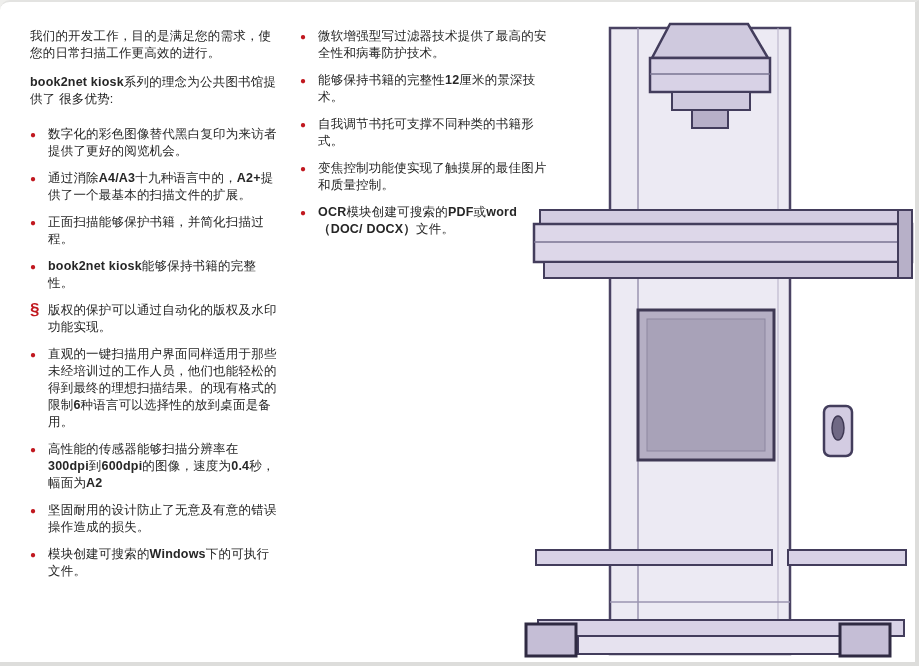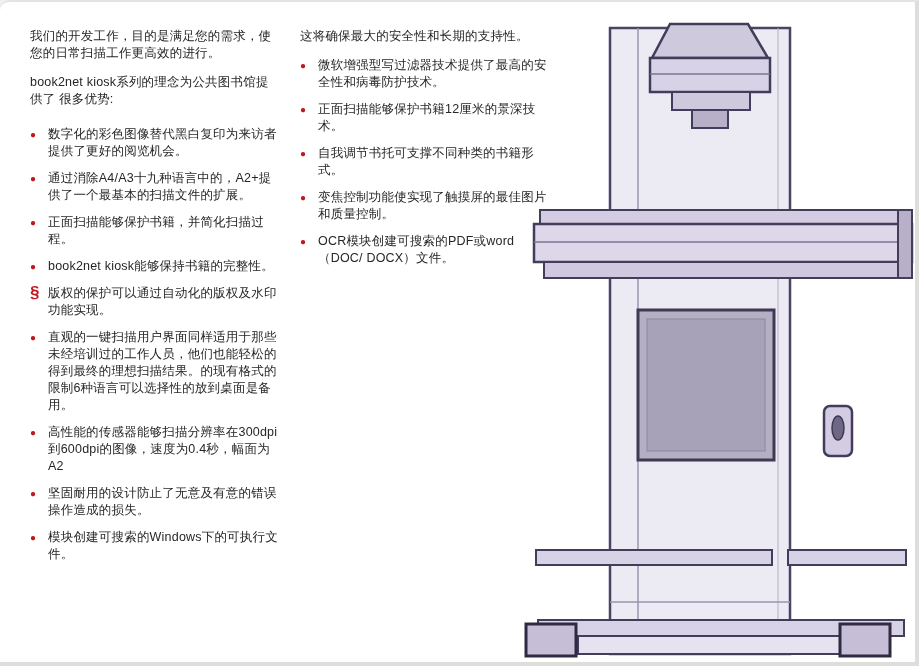--- a/index.html
+++ b/index.html
@@ -14,21 +14,21 @@
   .col-left { left:30px; width:248px; }
   .col-mid  { left:300px; width:254px; }
   .para { margin-bottom:12px; }
   .lead { margin-bottom:14px; }
   .bullets { display:flex; flex-direction:column; gap:10px; }
   .col-left .bullets { margin-top:18px; }
   .bullet { display:flex; align-items:flex-start; }
   .marker { color:#c1181f; flex:0 0 18px; width:18px; font-size:10px; line-height:17px; }
   .marker.sect { font-size:17px; font-weight:bold; line-height:15px; }
   .btext { flex:1; }
-  .b { font-weight:normal; }
+  .b { font-weight:bold; }
   .illu { position:absolute; left:520px; top:12px; }
 </style>
 </head>
 <body>
 
 <div class="page">
 
   <div class="col col-left">
     <div class="para"><span>我们的开发工作，目的是满足您的需求，使您的日常扫描工作更高效的进行。</span></div>
     <div class="lead"><span class="b">book2net kiosk</span><span>系列的理念为公共图书馆提供了 很多优势:</span></div>
@@ -66,29 +66,28 @@
         <div class="btext"><span>坚固耐用的设计防止了无意及有意的错误操作造成的损失。</span></div>
       </div>
       <div class="bullet">
         <span class="marker">●</span>
         <div class="btext"><span>模块创建可搜索的</span><span class="b">Windows</span><span>下的可执行文件。</span></div>
       </div>
     </div>
   </div>
 
   <div class="col col-mid">
-    <div class="para"><span>这将确保最大的安全性和长期的支持性。</span></div>
     <div class="bullets">
       <div class="bullet">
         <span class="marker">●</span>
         <div class="btext"><span>微软增强型写过滤器技术提供了最高的安全性和病毒防护技术。</span></div>
       </div>
       <div class="bullet">
         <span class="marker">●</span>
-        <div class="btext"><span>正面扫描能够保护书籍</span><span class="b">12</span><span>厘米的景深技术。</span></div>
+        <div class="btext"><span>能够保持书籍的完整性</span><span class="b">12</span><span>厘米的景深技术。</span></div>
       </div>
       <div class="bullet">
         <span class="marker">●</span>
         <div class="btext"><span>自我调节书托可支撑不同种类的书籍形式。</span></div>
       </div>
       <div class="bullet">
         <span class="marker">●</span>
         <div class="btext"><span>变焦控制功能使实现了触摸屏的最佳图片和质量控制。</span></div>
       </div>
       <div class="bullet">

